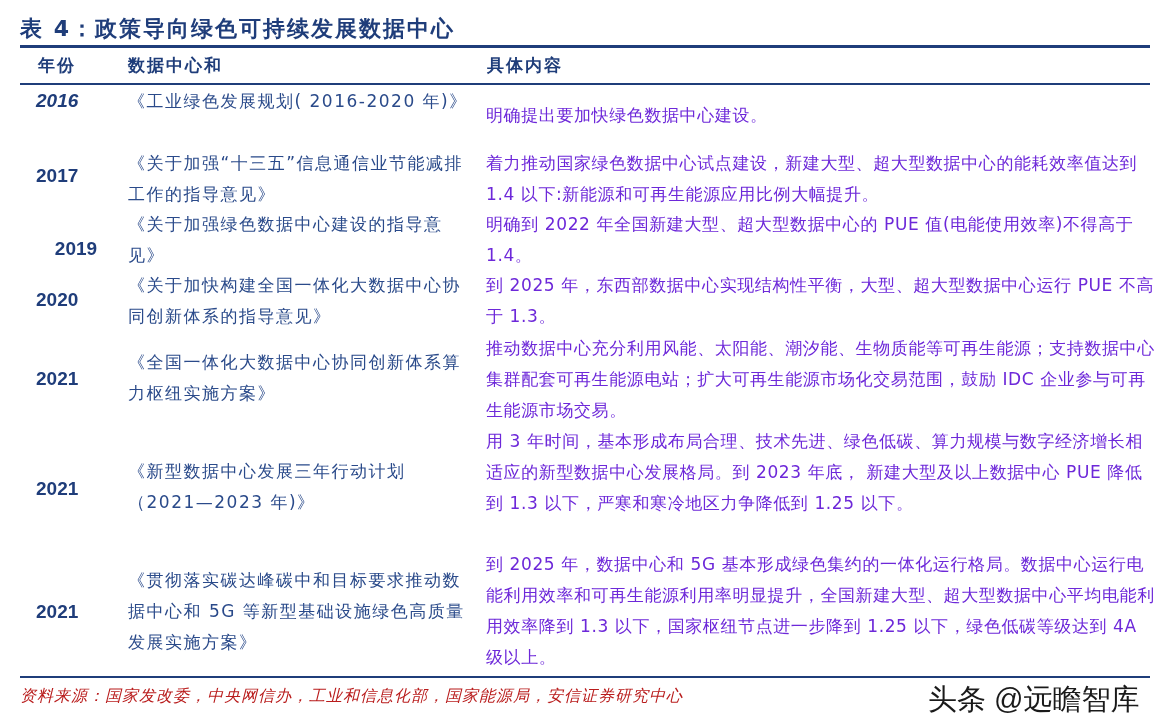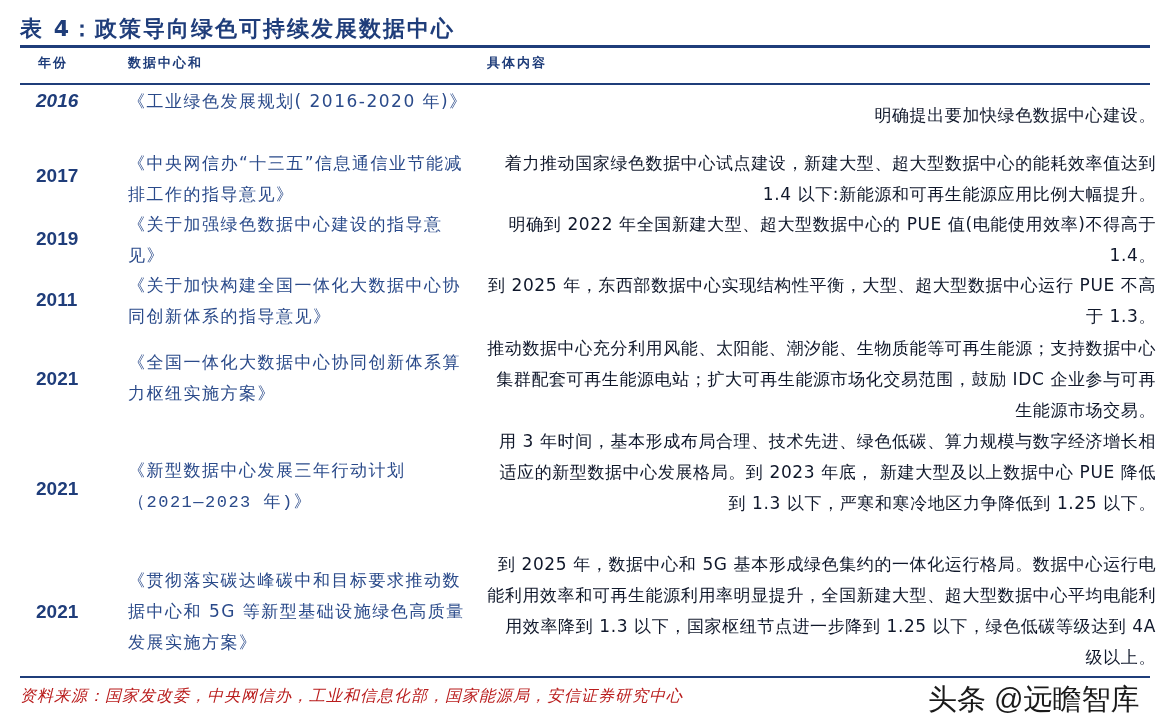--- a/index.html
+++ b/index.html
@@ -4,26 +4,26 @@
 <style>
   html, body { margin:0; padding:0; background:#ffffff; }
   body { width:1167px; height:726px; position:relative; overflow:hidden;
          font-family:"DejaVu Sans", "Liberation Sans", sans-serif; color:#1f3d7a; }
   .title { position:absolute; left:20px; top:14px; font-size:22px; font-weight:bold;
            color:#1f3d7a; letter-spacing:2px; white-space:nowrap; }
   .rule { position:absolute; left:20px; width:1130px; background:#1f3d7a; }
   .rule.top { top:45px; height:3px; }
   .rule.head { top:83px; height:2px; }
   .rule.bottom { top:676px; height:2px; }
-  .hdr { position:absolute; top:54px; font-size:13px; font-weight:bold; color:#1f3d7a; letter-spacing:2px; }
+  .hdr { position:absolute; top:54px; font-size:17px; font-weight:bold; color:#1f3d7a; letter-spacing:2px; }
   .row { position:absolute; left:20px; width:1130px; }
   .cell { position:absolute; }
   .year { left:16px; width:80px; font-family:"Liberation Sans", sans-serif; font-weight:bold; font-size:19px; color:#1f3d7a; }
   .name { left:108px; width:340px; font-size:17px; line-height:31px; color:#2a4a8a; letter-spacing:1.5px; }
-  .content { left:466px; width:670px; font-size:17px; line-height:31px; color:#0f172a; letter-spacing:0.6px;text-align:right; }
+  .content { left:466px; width:670px; font-size:17px; line-height:31px; color:#6d28d9; letter-spacing:0.6px; }
   .source { position:absolute; left:20px; top:686px; font-size:16px; font-style:italic; color:#b91c1c; letter-spacing:1px; white-space:nowrap; }
   .watermark { position:absolute; left:928px; top:680px; font-size:29px; color:#1a1a1a; white-space:nowrap;
                font-family:"Liberation Sans", sans-serif; }
 </style>
 </head>
 <body>
 
 <div class="title">表 4：政策导向绿色可持续发展数据中心</div>
 <div class="rule top"></div>
 
@@ -33,45 +33,45 @@
 <div class="rule head"></div>
 
 <div class="row" style="top:86px;height:62px;">
   <div class="cell year" style="top:4px;font-style:italic;">2016</div>
   <div class="cell name" style="top:0px;">《工业绿色发展规划( 2016-2020 年)》</div>
   <div class="cell content" style="top:14px;">明确提出要加快绿色数据中心建设。</div>
 </div>
 
 <div class="row" style="top:148px;height:62px;">
   <div class="cell year" style="top:17px;">2017</div>
-  <div class="cell name" style="top:0px;">《中央网信办“十三五”信息通信业节能减排工作的指导意见》</div>
+  <div class="cell name" style="top:0px;">《关于加强“十三五”信息通信业节能减排工作的指导意见》</div>
   <div class="cell content" style="top:0px;">着力推动国家绿色数据中心试点建设，新建大型、超大型数据中心的能耗效率值达到 1.4 以下:新能源和可再生能源应用比例大幅提升。</div>
 </div>
 
 <div class="row" style="top:209px;height:62px;">
-  <div class="cell year" style="top:19px;">2019</div>
+  <div class="cell year" style="top:29px;text-align:center;">2019</div>
   <div class="cell name" style="top:0px;">《关于加强绿色数据中心建设的指导意见》</div>
   <div class="cell content" style="top:0px;">明确到 2022 年全国新建大型、超大型数据中心的 PUE 值(电能使用效率)不得高于 1.4。</div>
 </div>
 
 <div class="row" style="top:270px;height:62px;">
-  <div class="cell year" style="top:19px;">2011</div>
+  <div class="cell year" style="top:19px;">2020</div>
   <div class="cell name" style="top:0px;">《关于加快构建全国一体化大数据中心协同创新体系的指导意见》</div>
   <div class="cell content" style="top:0px;">到 2025 年，东西部数据中心实现结构性平衡，大型、超大型数据中心运行 PUE 不高于 1.3。</div>
 </div>
 
 <div class="row" style="top:333px;height:93px;">
   <div class="cell year" style="top:35px;">2021</div>
   <div class="cell name" style="top:14px;">《全国一体化大数据中心协同创新体系算力枢纽实施方案》</div>
   <div class="cell content" style="top:0px;">推动数据中心充分利用风能、太阳能、潮汐能、生物质能等可再生能源；支持数据中心集群配套可再生能源电站；扩大可再生能源市场化交易范围，鼓励 IDC  企业参与可再生能源市场交易。</div>
 </div>
 
 <div class="row" style="top:426px;height:124px;">
   <div class="cell year" style="top:52px;">2021</div>
-  <div class="cell name" style="top:30px;font-family:Liberation Mono, monospace;">《新型数据中心发展三年行动计划（2021—2023 年)》</div>
+  <div class="cell name" style="top:30px;">《新型数据中心发展三年行动计划（2021—2023 年)》</div>
   <div class="cell content" style="top:0px;">用 3 年时间，基本形成布局合理、技术先进、绿色低碳、算力规模与数字经济增长相适应的新型数据中心发展格局。到 2023 年底， 新建大型及以上数据中心 PUE 降低到 1.3 以下，严寒和寒冷地区力争降低到 1.25 以下。</div>
 </div>
 
 <div class="row" style="top:549px;height:124px;">
   <div class="cell year" style="top:52px;">2021</div>
   <div class="cell name" style="top:16px;">《贯彻落实碳达峰碳中和目标要求推动数据中心和 5G 等新型基础设施绿色高质量发展实施方案》</div>
   <div class="cell content" style="top:0px;">到 2025 年，数据中心和 5G 基本形成绿色集约的一体化运行格局。数据中心运行电能利用效率和可再生能源利用率明显提升，全国新建大型、超大型数据中心平均电能利用效率降到 1.3 以下，国家枢纽节点进一步降到 1.25 以下，绿色低碳等级达到 4A 级以上。</div>
 </div>
 
 <div class="rule bottom"></div>

